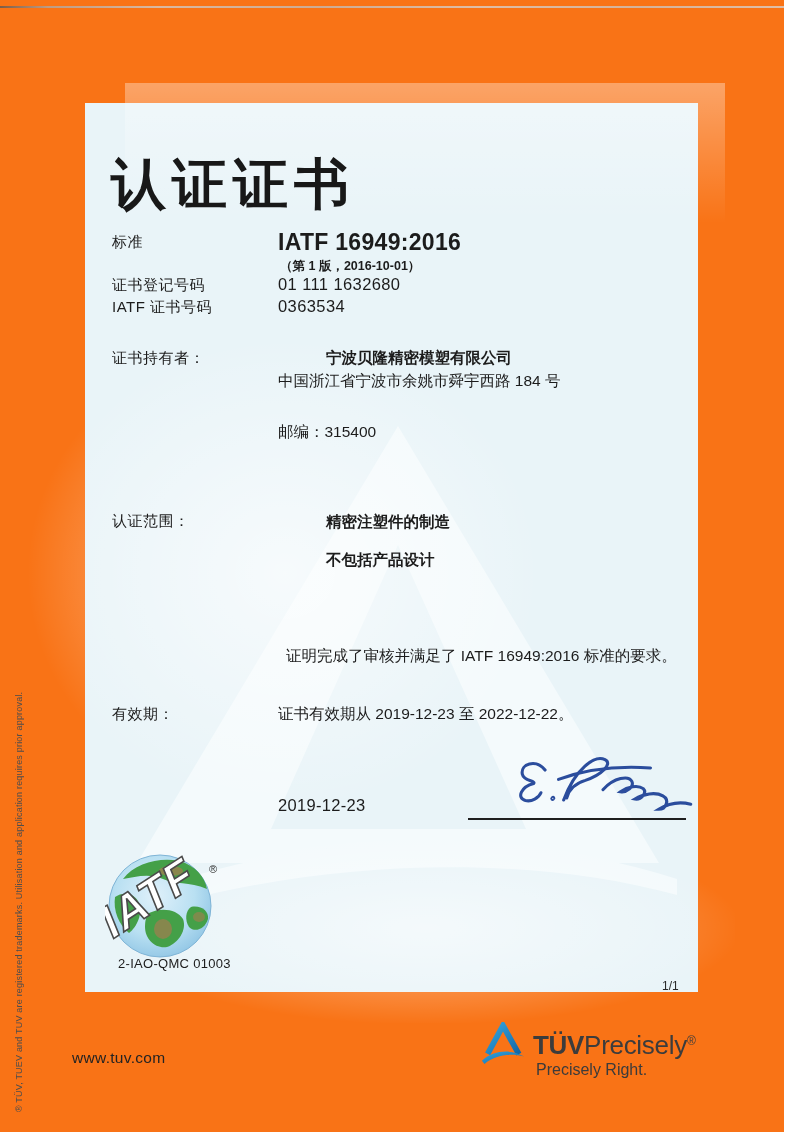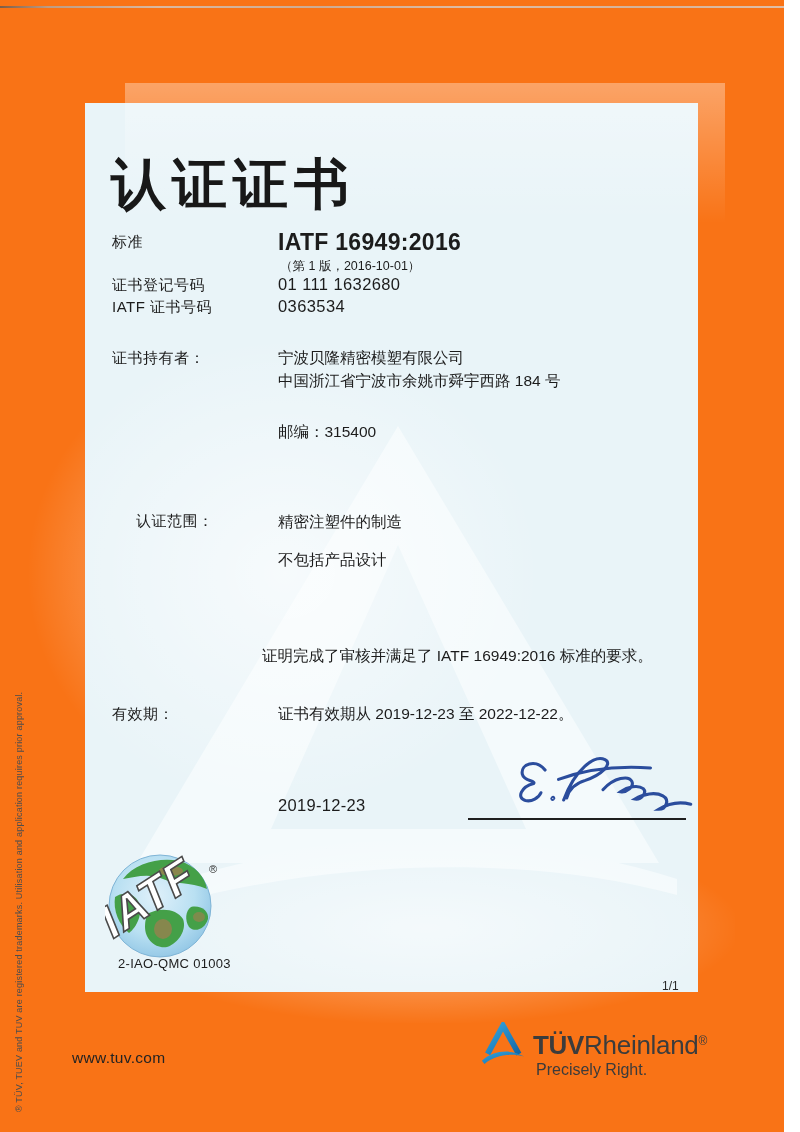--- a/index.html
+++ b/index.html
@@ -27,27 +27,27 @@
       background:radial-gradient(ellipse at center,rgba(255,255,255,.62) 0%,rgba(255,255,255,0) 70%);}
   .g2{left:30px;top:730px;width:620px;height:190px;
       background:radial-gradient(ellipse at center,rgba(255,255,255,.5) 0%,rgba(255,255,255,0) 72%);}
   .g3{left:40px;top:-20px;width:600px;height:140px;
       background:linear-gradient(180deg,rgba(255,255,255,.35),rgba(255,255,255,0));}
 
   .title{left:111px;top:148px;font-size:55px;font-weight:700;letter-spacing:6px;color:#181818;}
 
   .lbl{left:112px;font-size:15px;letter-spacing:.5px;color:#1c1c1c;}
   .val{left:278px;font-size:15.5px;color:#1c1c1c;}
-  .b{font-weight:400;}
+  .b{font-weight:700;margin-left:48px;}
 
   .std-value{left:278px;top:229px;font-size:23px;font-weight:700;letter-spacing:.3px;}
-  .std-edition{left:280px;top:258px;font-size:12.5px;font-weight:400;}
+  .std-edition{left:280px;top:258px;font-size:12.5px;font-weight:700;}
   .num{font-size:16.5px;letter-spacing:.4px;}
 
-  .statement{left:262px;top:646px;font-size:15.5px;}
+  .statement{left:286px;top:646px;font-size:15.5px;}
   .issue-date{left:278px;top:796px;font-size:16.5px;letter-spacing:.3px;}
 
   .sig-line{left:468px;top:818px;width:218px;height:2px;background:#1f1f1f;}
   .issuer{right:114px;top:821px;text-align:right;font-size:12.5px;line-height:14px;color:#222;}
 
   .iatf-code{left:118px;top:956px;font-size:13px;letter-spacing:.3px;}
   .page-num{left:662px;top:979px;font-size:12px;color:#2a2a2a;}
   .website{left:72px;top:1049px;font-size:15.5px;color:#232323;letter-spacing:.3px;}
 
   .brand{left:533px;top:1030px;font-size:26px;color:#3c3c3c;letter-spacing:-.3px;white-space:nowrap;}
@@ -89,21 +89,21 @@
   <div class="abs val num" style="top:275px;">01 111 1632680</div>
 
   <div class="abs lbl" style="top:298px;">IATF 证书号码</div>
   <div class="abs val num" style="top:297px;">0363534</div>
 
   <div class="abs lbl" style="top:349px;">证书持有者：</div>
   <div class="abs val b" style="top:348px;">宁波贝隆精密模塑有限公司</div>
   <div class="abs val" style="top:371px;">中国浙江省宁波市余姚市舜宇西路 184 号</div>
   <div class="abs val" style="top:394px;margin-top:28px;">邮编：315400</div>
 
-  <div class="abs lbl" style="top:512px;margin-left:24px;">认证范围：</div>
+  <div class="abs lbl" style="top:512px;">认证范围：</div>
   <div class="abs val b" style="top:512px;">精密注塑件的制造</div>
   <div class="abs val b" style="top:550px;">不包括产品设计</div>
 
   <div class="abs statement">证明完成了审核并满足了 IATF 16949:2016 标准的要求。</div>
   <div class="abs lbl" style="top:705px;">有效期：</div>
   <div class="abs val" style="top:704px;">证书有效期从 2019-12-23 至 2022-12-22。</div>
 
   <div class="abs issue-date">2019-12-23</div>
 
   <svg class="abs" style="left:512px;top:750px;" width="186" height="68" viewBox="0 0 360 130">
@@ -146,21 +146,21 @@
     <defs>
       <linearGradient id="tuvg" x1="0%" y1="0%" x2="100%" y2="100%">
         <stop offset="0%" stop-color="#35a5de"></stop>
         <stop offset="100%" stop-color="#1266a5"></stop>
       </linearGradient>
     </defs>
     <path d="M15 72 L50 8 L86 73" fill="none" stroke="url(#tuvg)" stroke-width="13" stroke-linejoin="miter"></path>
     <path d="M2 88 C30 62 70 62 98 78 C70 70 32 74 8 95 Z" fill="url(#tuvg)"></path>
   </svg>
   <div class="abs brand">
-    <span class="tuv">TÜV</span><span class="rh">Rheinland</span><span class="reg">®</span>
+    <span class="tuv">TÜV</span><span class="rh">Precisely</span><span class="reg">®</span>
   </div>
   <div class="abs tagline">Precisely Right.</div>
 
   <div class="abs website">www.tuv.com</div>
 
   <div class="abs sidenote">® TÜV, TUEV and TUV are registered trademarks. Utilisation and application requires prior approval.</div>
 
 </div>
 
 </body></html>

